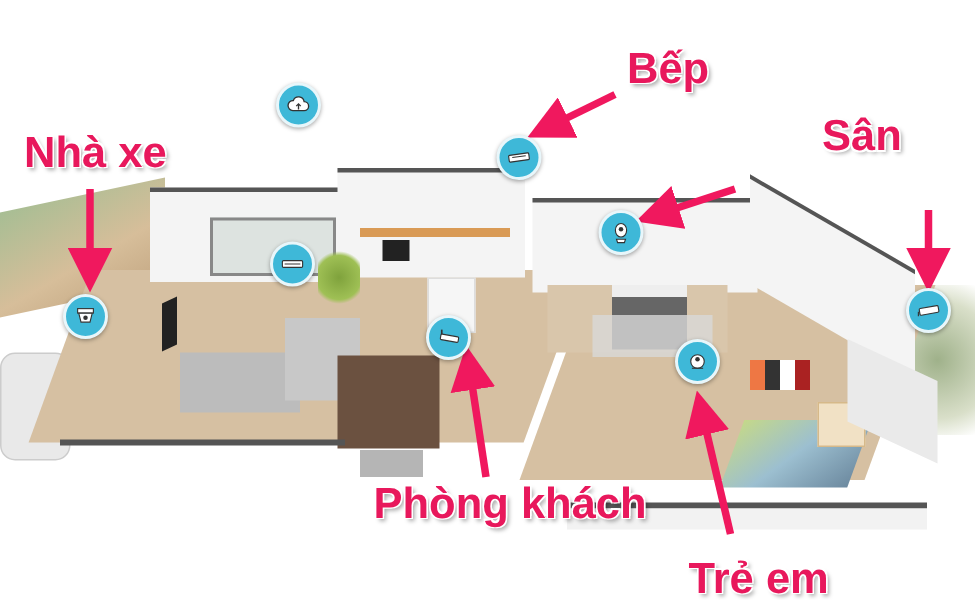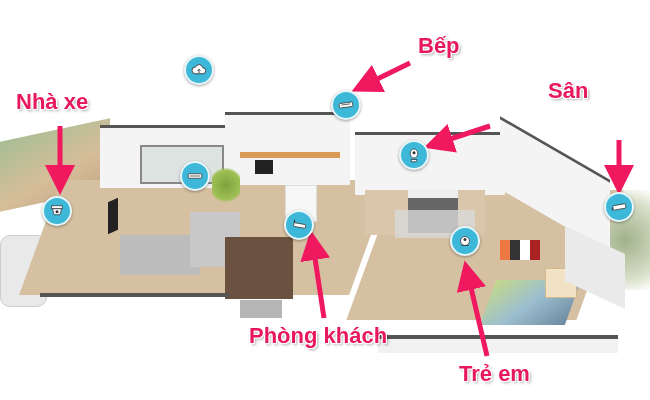--- a/index.html
+++ b/index.html
@@ -1,18 +1,18 @@
 <!DOCTYPE html>
 <html><head>
 <meta charset="utf-8">
 <style>
   html,body{margin:0;padding:0;}
   body{width:650px;height:400px;position:relative;overflow:hidden;background:#ffffff;font-family:"Liberation Sans",sans-serif;}
   .abs{position:absolute;}
-  .label{position:absolute;color:#e8185c;font-weight:bold;font-size:22px;line-height:24px;
+  .label{position:absolute;color:#e8185c;font-weight:bold;font-size:29px;line-height:24px;
     text-shadow:1px 1px 0 #fff,-1px -1px 0 #fff,1px -1px 0 #fff,-1px 1px 0 #fff,2px 2px 3px rgba(0,0,0,0.35);white-space:nowrap;}
   .cam{position:absolute;width:26px;height:26px;border-radius:50%;background:#3eb8d8;border:2px solid #e8f6fa;
     box-shadow:0 1px 3px rgba(0,0,0,0.35);display:flex;align-items:center;justify-content:center;}
   .cam svg{width:18px;height:18px;}
   .wall{position:absolute;background:#f4f4f4;}
   .floor{position:absolute;background:#d6c0a2;}
 </style>
 </head>
 <body>
 
@@ -86,21 +86,21 @@
       <line x1="487" y1="356" x2="468" y2="275" stroke="#f0185e" stroke-width="5" marker-end="url(#ah)"></line>
     </g>
 </svg>
 
 <div class="label" style="left:16px;top:90px;">Nhà xe</div>
 <div class="label" style="left:418px;top:34px;">Bếp</div>
 <div class="label" style="left:548px;top:78px;line-height:26px;">
   <div>Sân</div>
 </div>
 <div class="label" style="left:249px;top:324px;">Phòng khách</div>
-<div class="label" style="left:459px;top:362px;">Trẻ em</div>
+<div class="label" style="left:459px;top:374px;">Trẻ em</div>
 
 <div class="cam" style="left:184px;top:55px;">
   <svg viewBox="0 0 24 24">
       <path d="M7 17h10a4 4 0 0 0 0-8 5 5 0 0 0-9.6-1A4 4 0 0 0 7 17z" fill="#fff" stroke="#333" stroke-width="1.2"></path>
       <path d="M12 16v-5M10 13l2-2 2 2" stroke="#333" stroke-width="1.2" fill="none"></path>
     </svg>
 </div>
 
 <div class="cam" style="left:42px;top:196px;">
   <svg viewBox="0 0 24 24">

